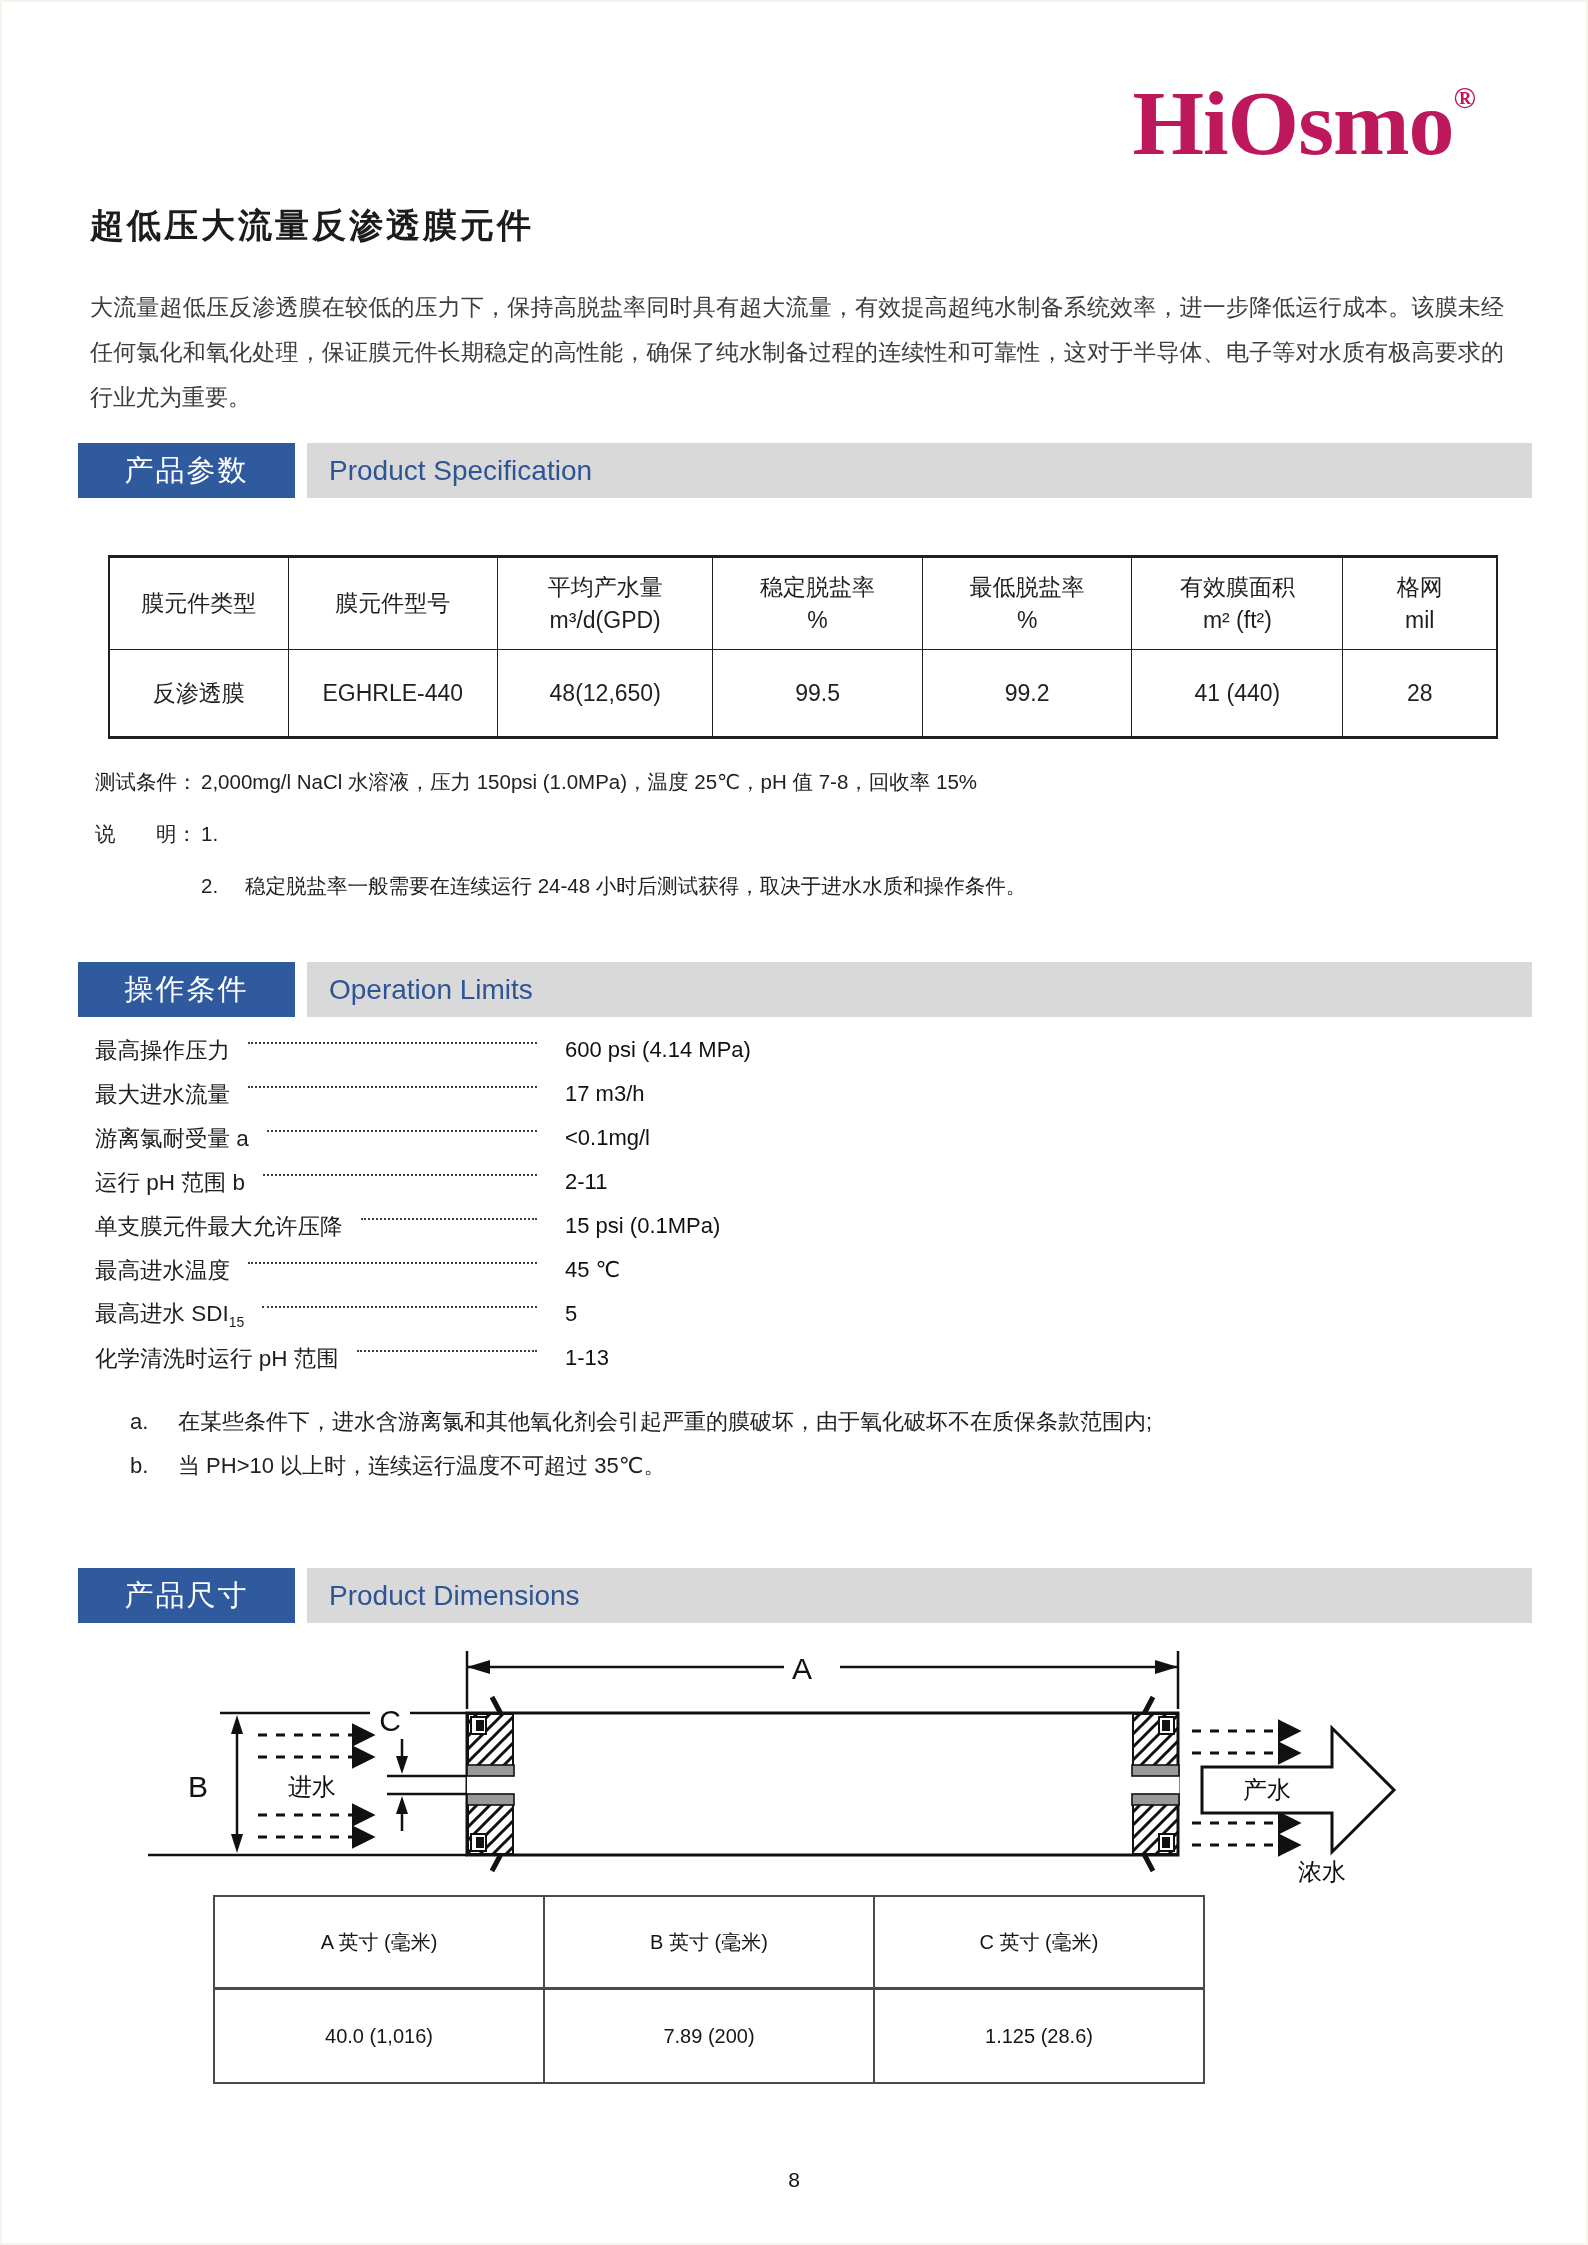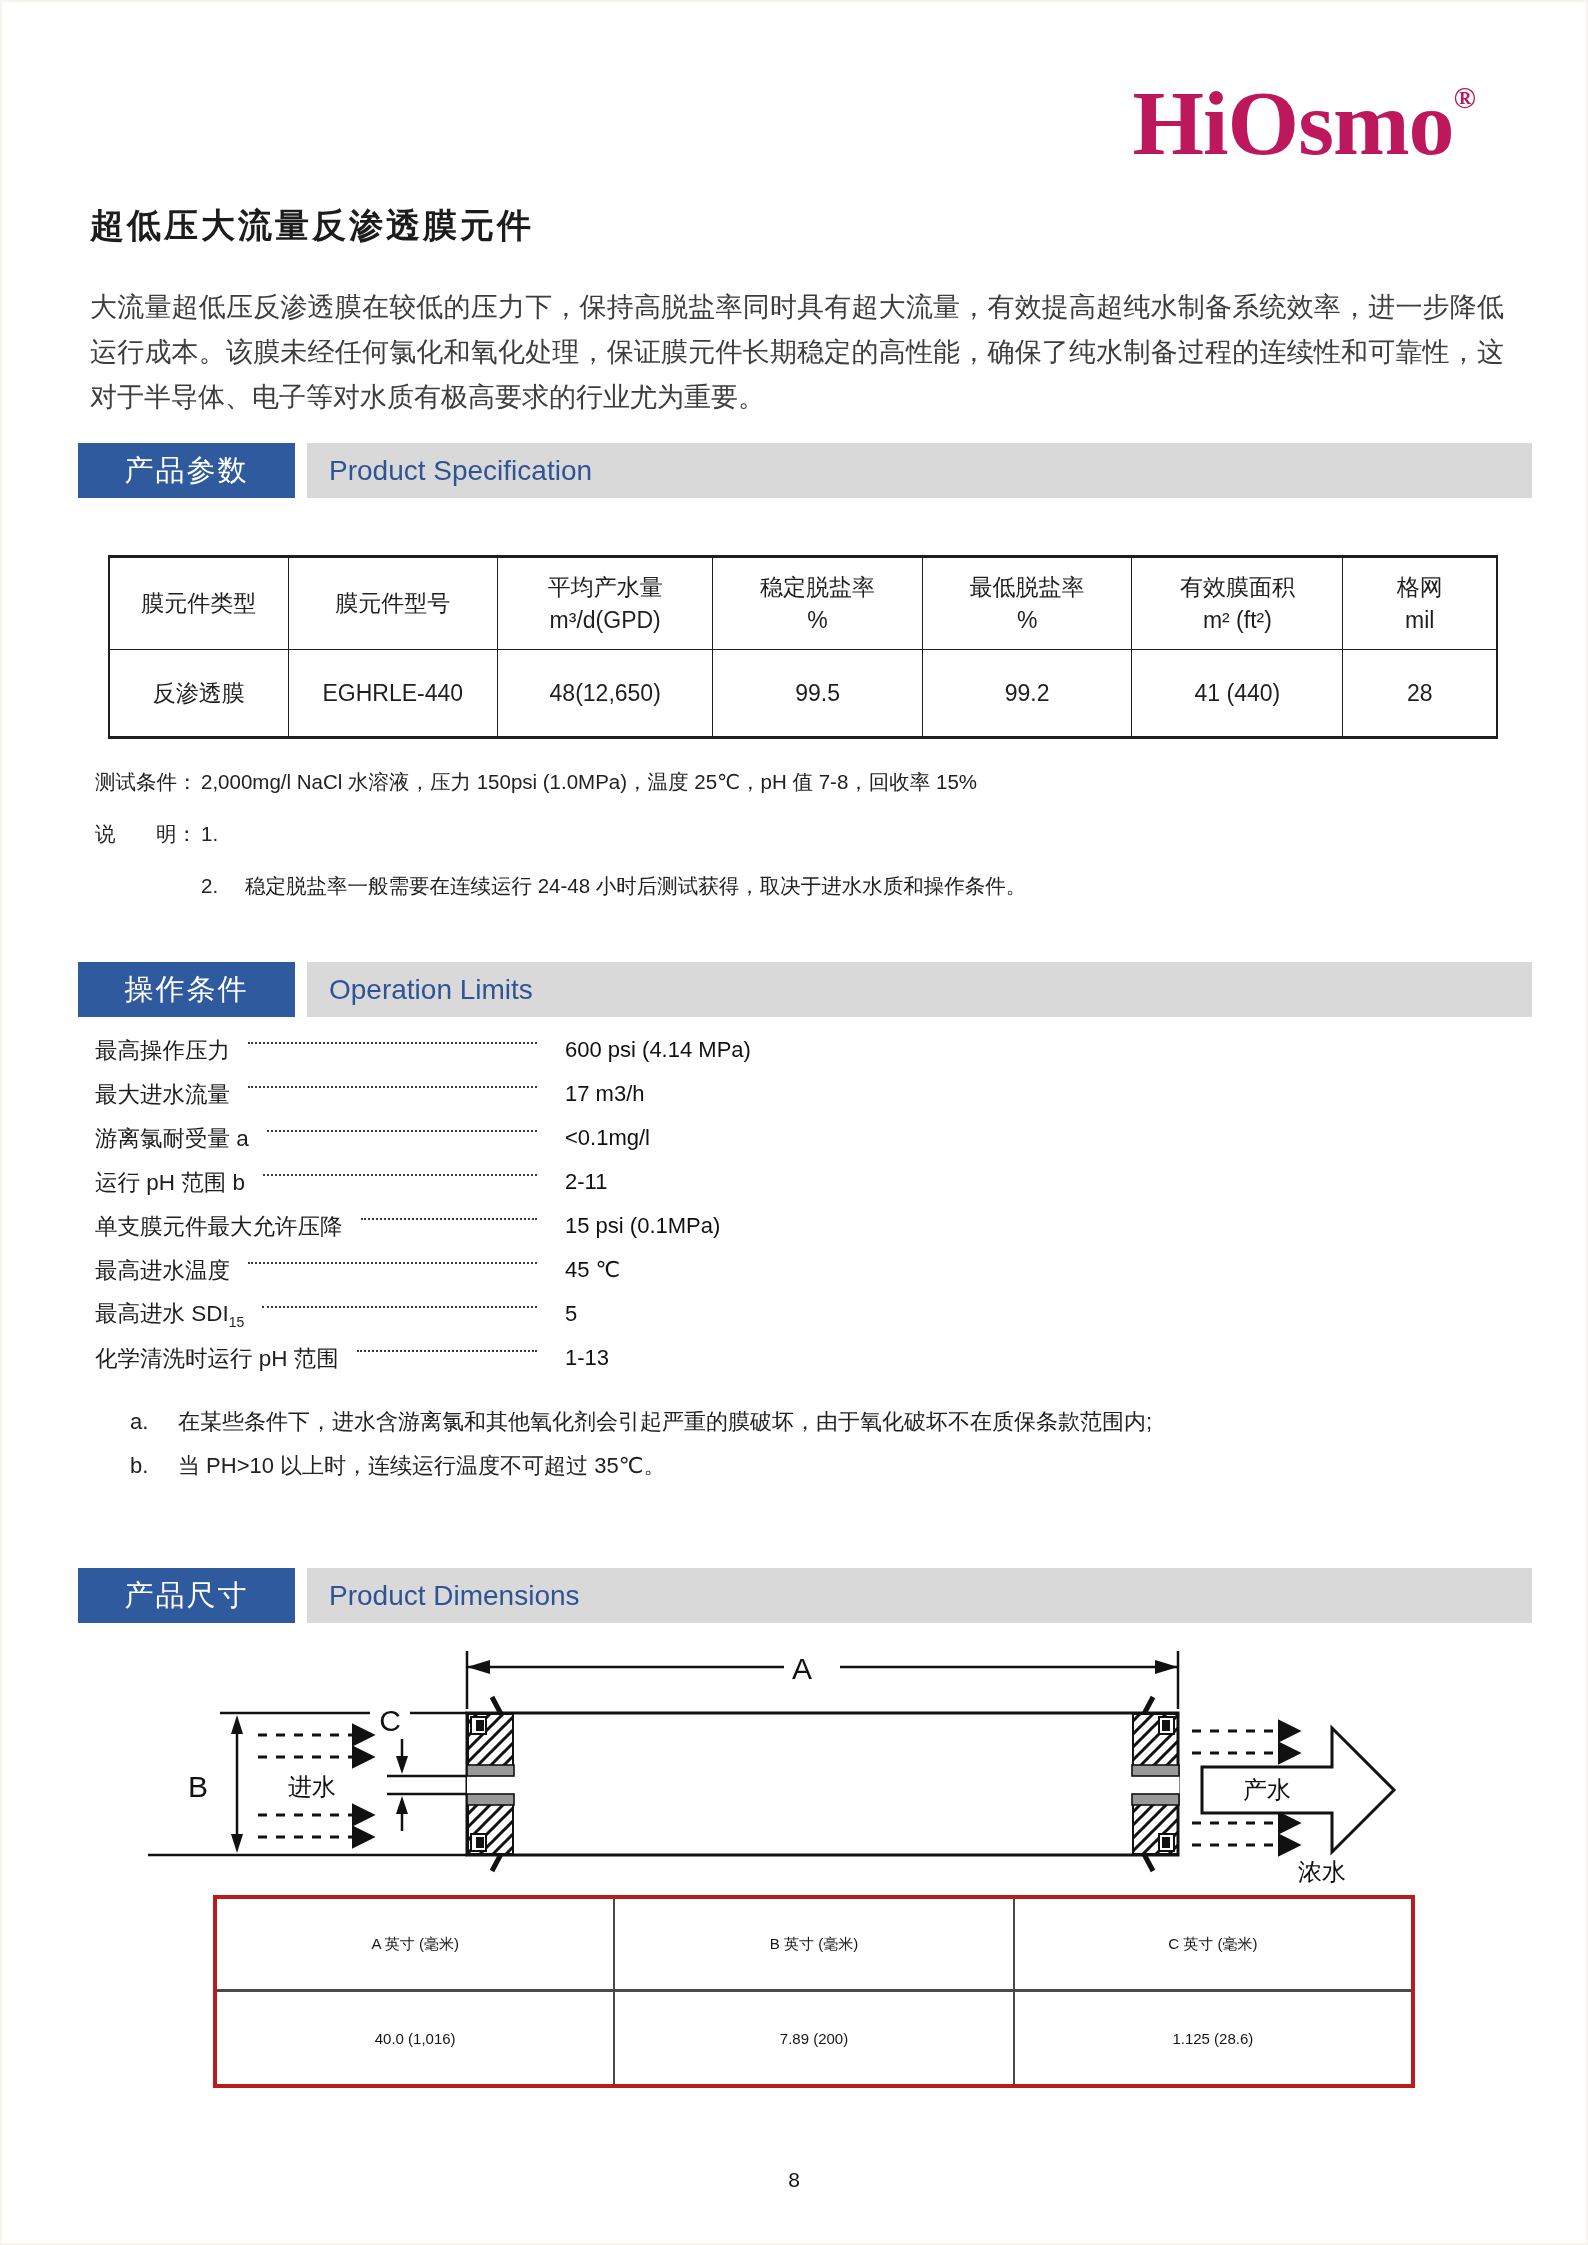--- a/index.html
+++ b/index.html
@@ -17,21 +17,21 @@
   }
   .logo sup{font-size:30px;vertical-align:46px;letter-spacing:0;}
 
   
   .title{
     position:absolute;left:90px;top:203px;margin:0;
     font-size:34px;font-weight:bold;color:#1c1c1c;letter-spacing:3px;
   }
   .intro{
     position:absolute;left:90px;top:285px;width:1414px;margin:0;
-    font-size:27px;line-height:45px;color:#3d3d3d;text-align:justify;
+    font-size:23px;line-height:45px;color:#3d3d3d;text-align:justify;
   }
 
   
   .secbar{position:absolute;left:78px;width:1454px;height:55px;display:flex;}
   .secbar .zh{
     width:217px;background:#2F5A9E;color:#ffffff;font-size:29px;letter-spacing:2px;
     display:flex;align-items:center;justify-content:center;flex:none;
   }
   .secbar .en{
     flex:1;margin-left:12px;background:#D9D9D9;color:#2F5496;font-size:28px;
@@ -74,22 +74,22 @@
 
   
   svg.diagram{position:absolute;left:140px;top:1635px;width:1340px;height:260px;}
   svg.diagram .ln{stroke:#111;stroke-width:2.5;fill:none;}
   svg.diagram .dash{stroke:#111;stroke-width:3;stroke-dasharray:9 9;fill:none;}
   svg.diagram .dimtxt{font-family:"Liberation Sans",sans-serif;font-size:30px;fill:#111;}
   svg.diagram .cjk{font-family:"Liberation Sans",sans-serif;font-size:24px;fill:#111;}
 
   
   table.dims{
-    position:absolute;left:213px;top:1895px;width:1202px;table-layout:fixed;
-    border-collapse:collapse;font-size:15px;color:#161616;border:4px solid #b91c1c;
+    position:absolute;left:213px;top:1895px;width:992px;table-layout:fixed;
+    border-collapse:collapse;font-size:20px;color:#161616;border:2px solid #b91c1c;
   }
   table.dims th,table.dims td{border:2px solid #4a4a4a;text-align:center;vertical-align:middle;font-weight:normal;}
   table.dims thead th{height:88px;border-bottom-width:3.5px;}
   table.dims tbody td{height:90px;}
 
   .pagenum{position:absolute;left:0;top:2168px;width:100%;text-align:center;font-size:21px;color:#111;}
 </style>
 </head>
 <body>
 

